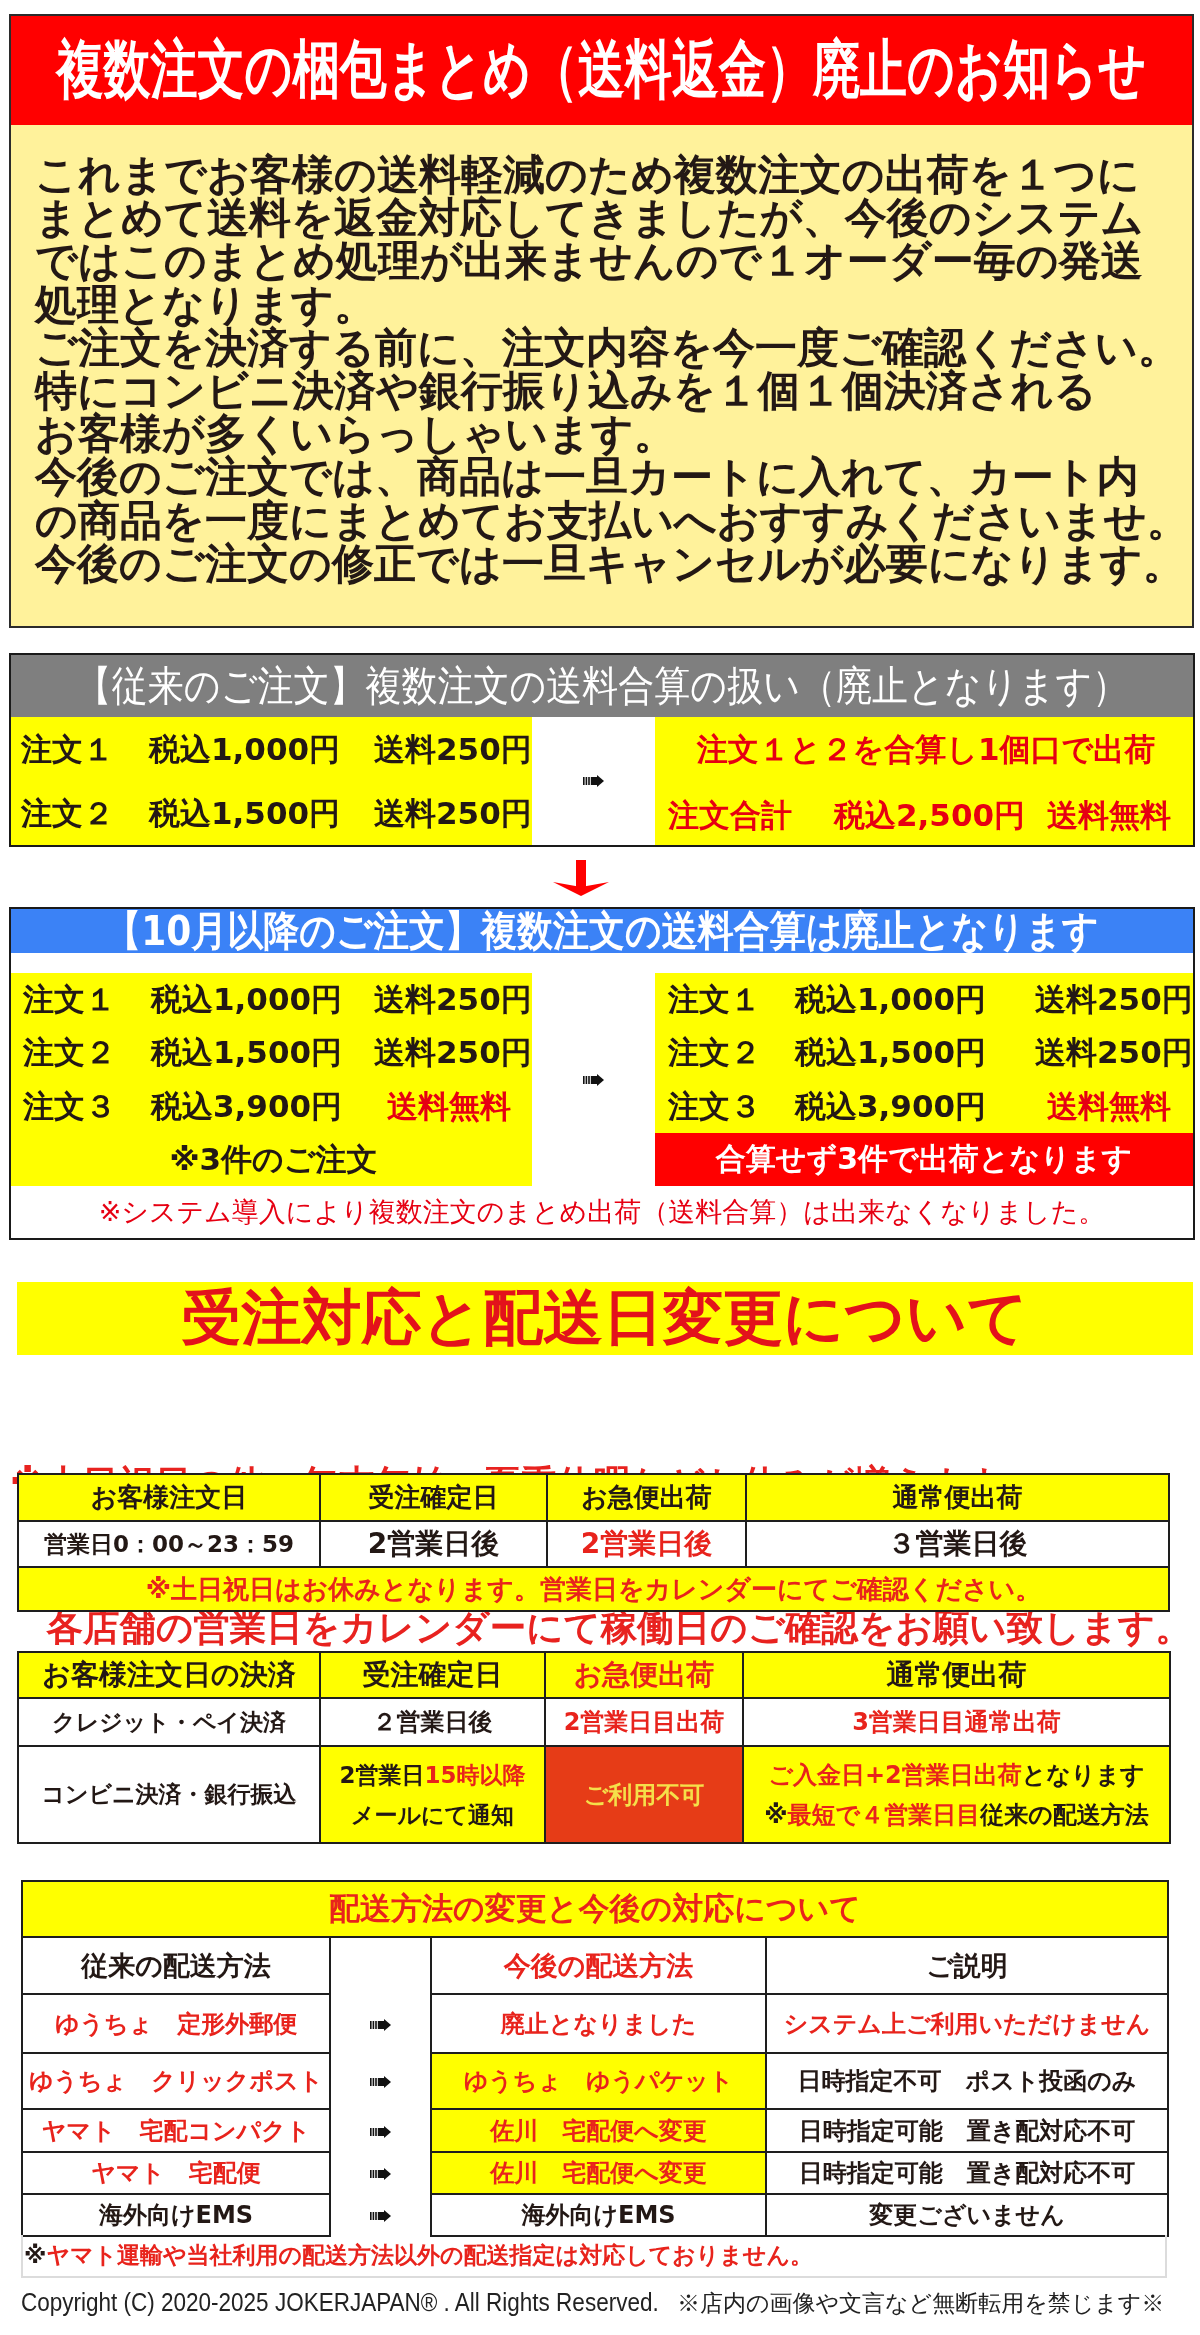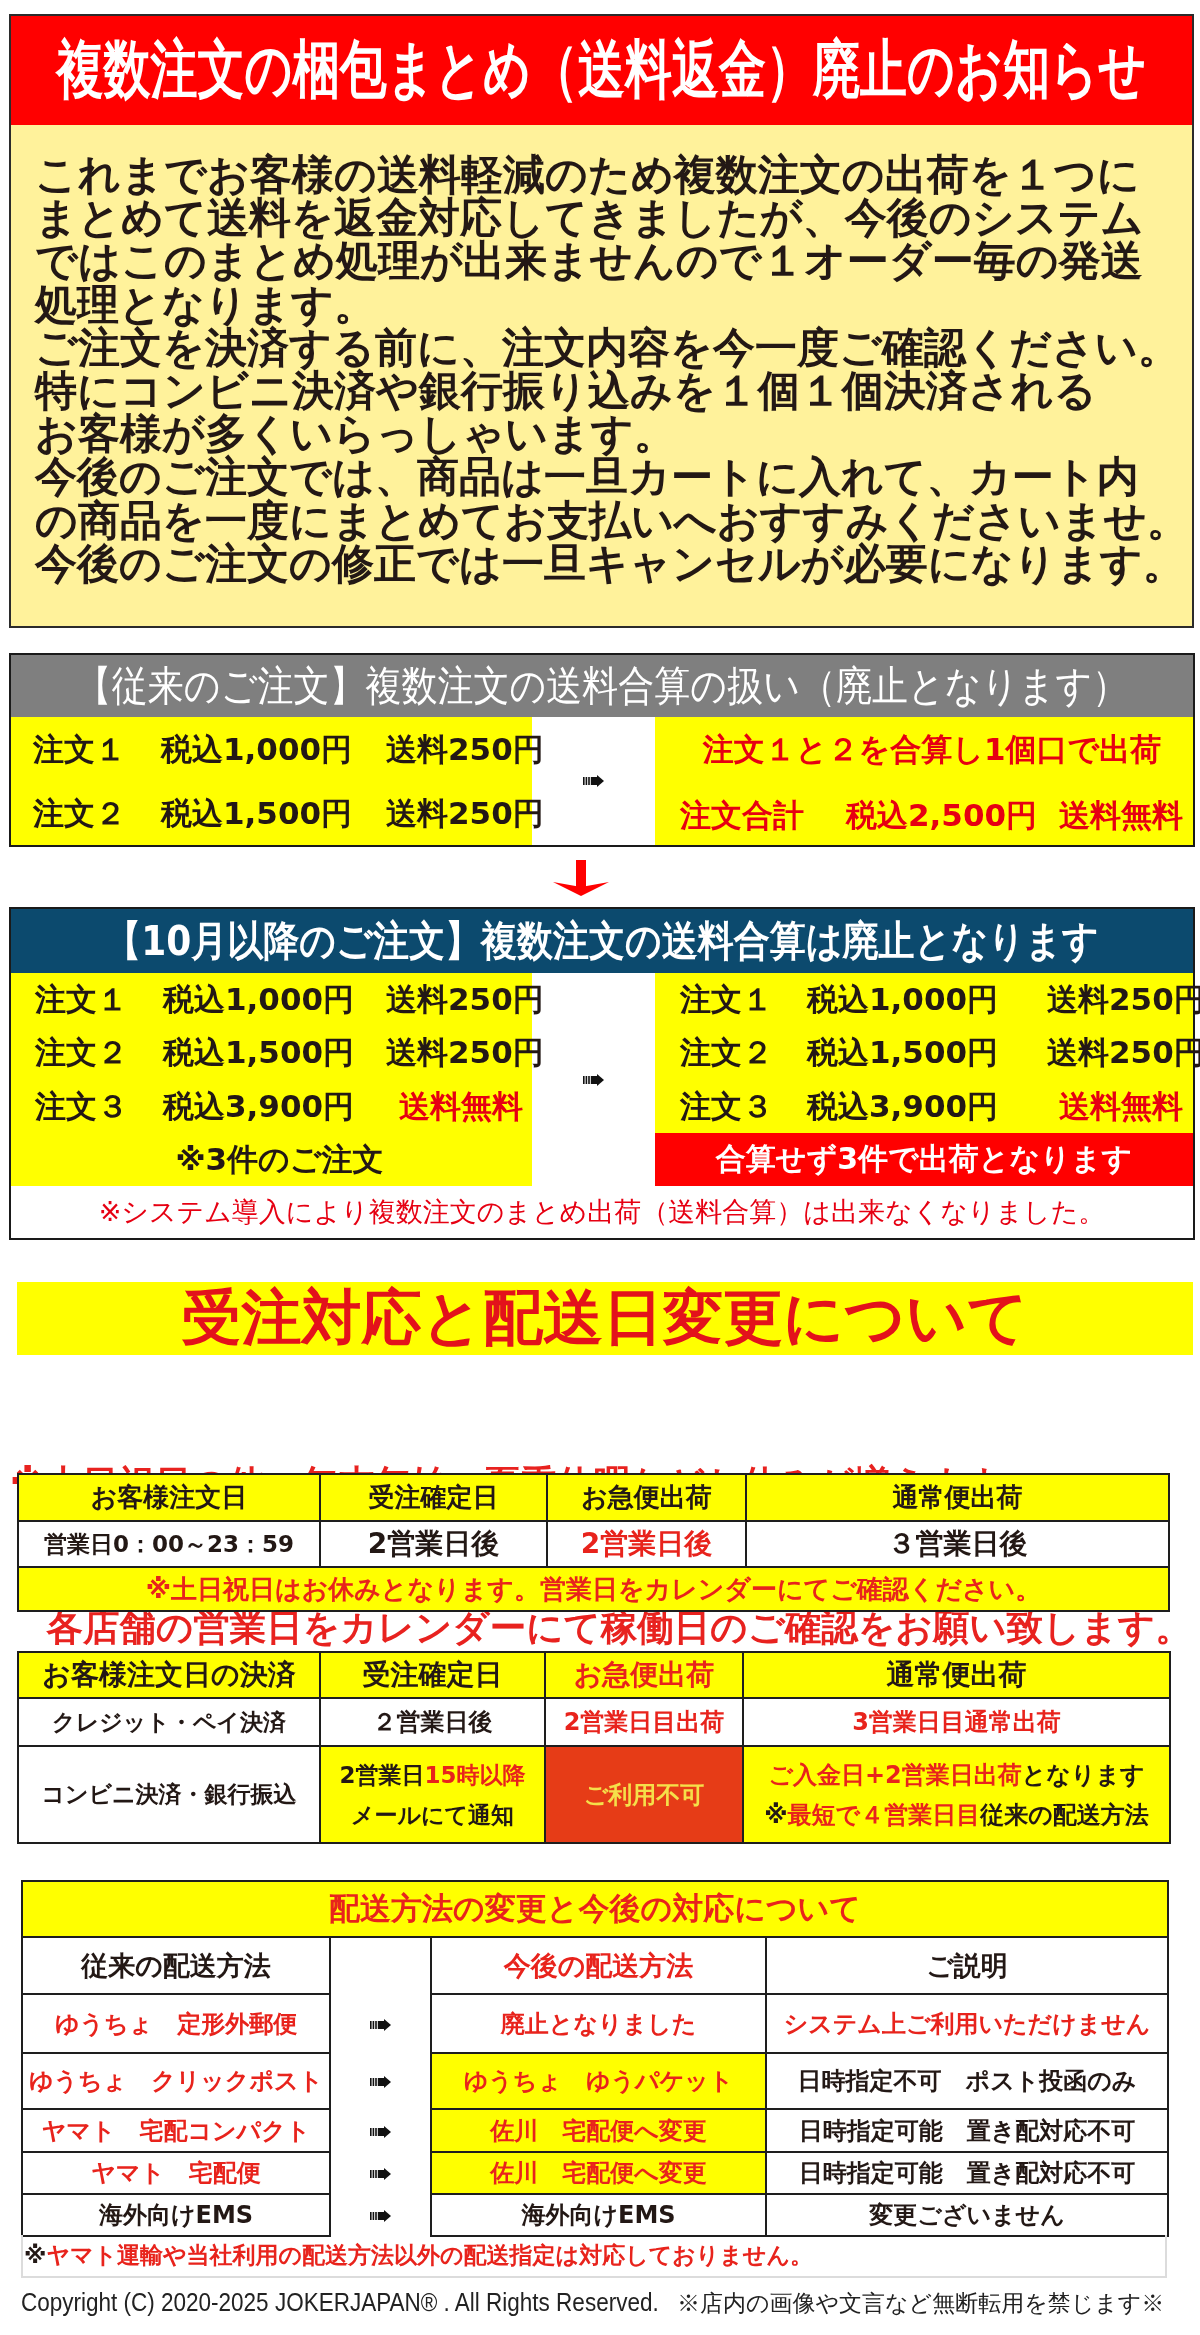--- a/index.html
+++ b/index.html
@@ -19,21 +19,21 @@
   .notice-header { height: 109px; background: #ff0000; color: #ffffff; display: flex; align-items: center; justify-content: center; font-size: 47px; }
   .notice-header .tall { transform: scaleY(1.35); }
   .notice-body { padding: 28px 0 0 24px; font-size: 42px; line-height: 43.2px; color: #231815; }
   .notice-body .line { white-space: nowrap; }
 
   
   .obox { left: 9px; width: 1186px; border: 2px solid #1a1a1a; background: #ffffff; }
   .obox .hdr { position: absolute; left: 0; top: 0; width: 1182px; display: flex; align-items: center; justify-content: center; color: #fff; font-size: 36px; font-weight: normal; }
   .obox .hdr .tall { transform: scaleY(1.15); }
   .panel { position: absolute; background: #ffff00; }
-  .row { position: absolute; left: 16px; right: 0; font-size: 31px; white-space: nowrap; }
+  .row { position: absolute; left: 4px; right: 0; font-size: 31px; white-space: nowrap; }
   .row span { position: absolute; top: 0; }
   .center-row { text-align: center; }
   .arrow-small { position: absolute; width: 21px; height: 12px; }
   .banner-red { position: absolute; background: #ff0000; color: #fff; display: flex; align-items: center; justify-content: center; font-size: 30px; white-space: nowrap; }
   .foot-note { position: absolute; display: flex; align-items: center; justify-content: center; font-size: 27px; white-space: nowrap; }
 
   
   .sched-banner { left: 17px; top: 1282px; width: 1176px; height: 73px; background: #ffff00; display: flex; align-items: center; justify-content: center; font-size: 60px; color: #e3121b; white-space: nowrap; }
   .sched-notes { left: 10px; top: 1364px; font-size: 36.5px; line-height: 48px; color: #e8221f; white-space: pre; }
 
@@ -109,21 +109,21 @@
     </div>
   </div>
 </div>
 
 <svg class="abs" style="left:553px;top:860px;width:56px;height:36px;" viewBox="0 0 56 36">
   <rect x="23" y="0" width="10" height="27" fill="#ff0000"></rect>
   <polygon points="0,22 28,27 56,22 28,36" fill="#ff0000"></polygon>
 </svg>
 
 <div class="abs obox" style="top:907px;height:333px;">
-  <div class="hdr" style="height:64px;background:#0c4a6e;font-weight:bold;">
+  <div class="hdr" style="height:44px;background:#3b82f6;font-weight:bold;">
     <span class="tall">【10月以降のご注文】複数注文の送料合算は廃止となります</span>
   </div>
   <div class="panel" style="left:0;top:64px;width:521px;height:213px;">
     <div class="row" style="top:0;height:53px;line-height:53px;">
       <span style="left:8px">注文１</span>
       <span style="left:136px">税込1,000円</span>
       <span style="left:359px">送料250円</span>
     </div>
     <div class="row" style="top:53.25px;height:53px;line-height:53px;">
       <span style="left:8px">注文２</span>

